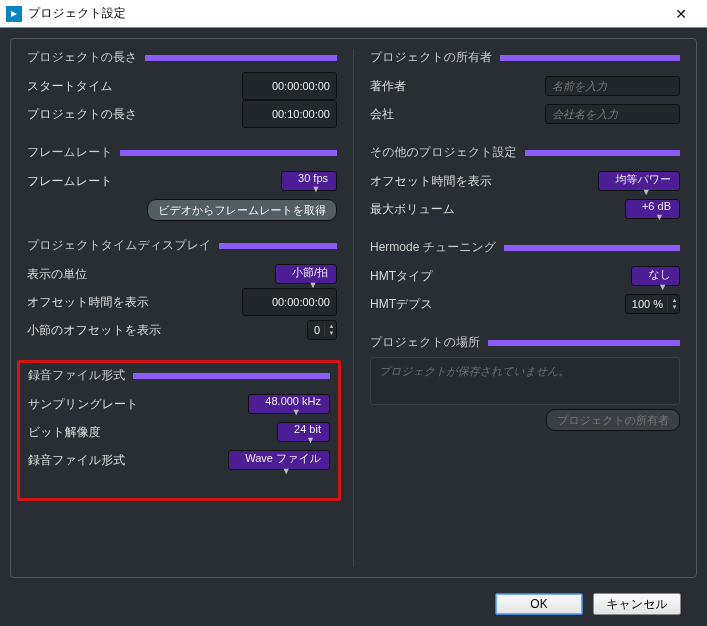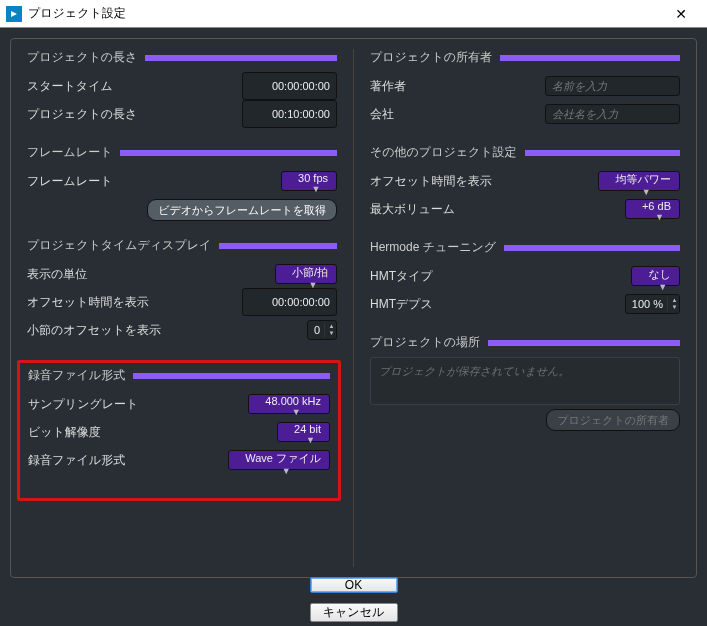--- a/index.html
+++ b/index.html
@@ -154,21 +154,20 @@
     font-style: italic;
     font-size: 11px;
     background:#262b2f;
   }
   .footer {
     height: 36px;
     background:#282e33;
     display:flex;align-items:center;justify-content:flex-end;
     padding: 0 26px;
     gap: 10px;
-    flex-direction: column;
   }
   .footer .dlg-btn {
     width: 88px; height:22px;
     background: linear-gradient(#fafafa,#e4e4e4);
     border:1px solid #888;
     border-radius:2px;
     color:#000;
     font-size:12px;
     display:flex;align-items:center;justify-content:center;
     cursor:pointer;

